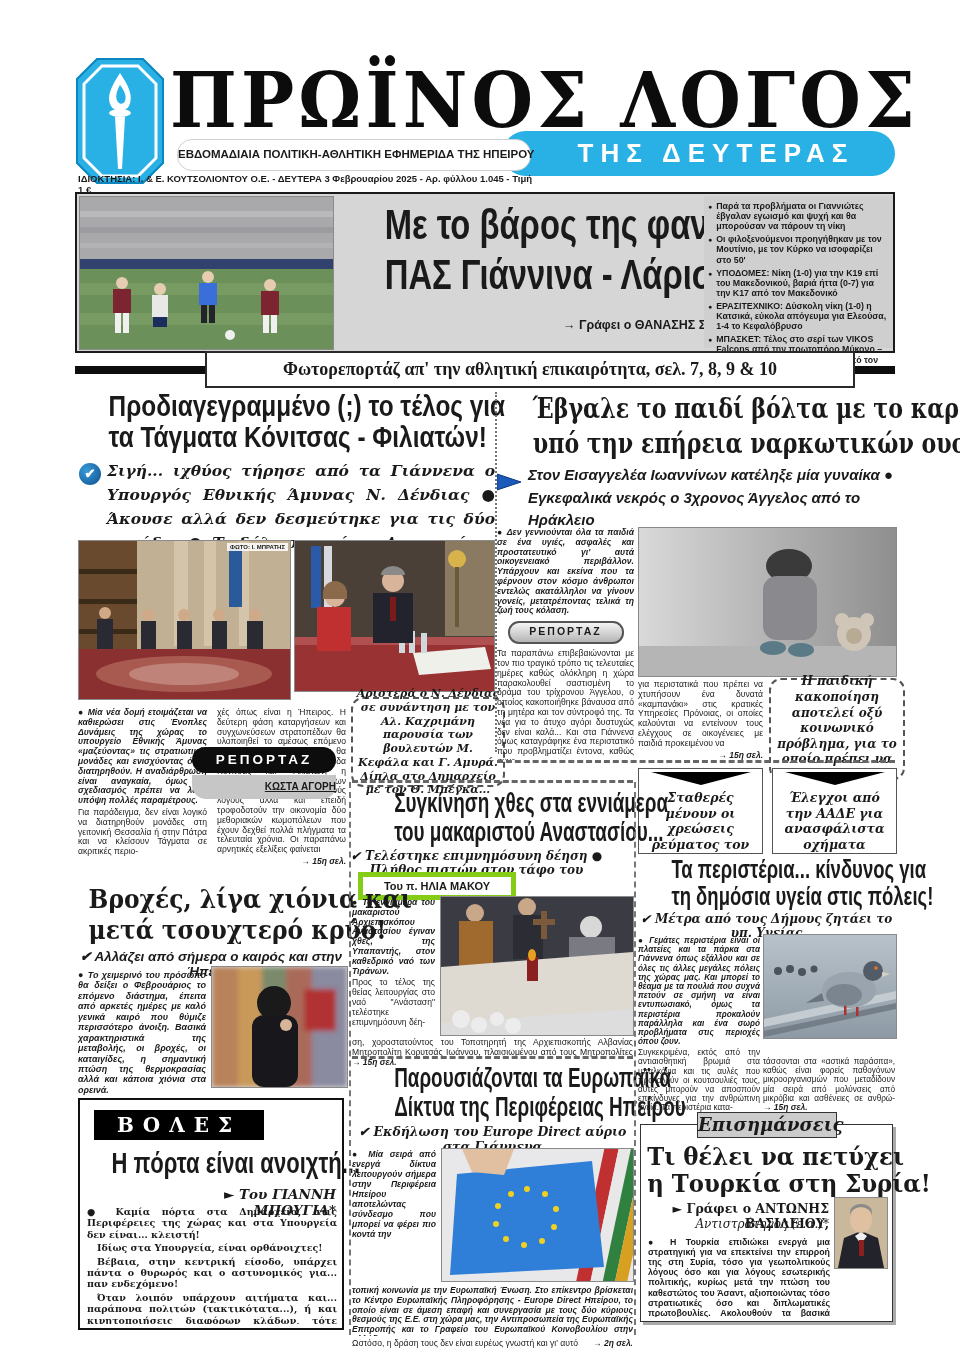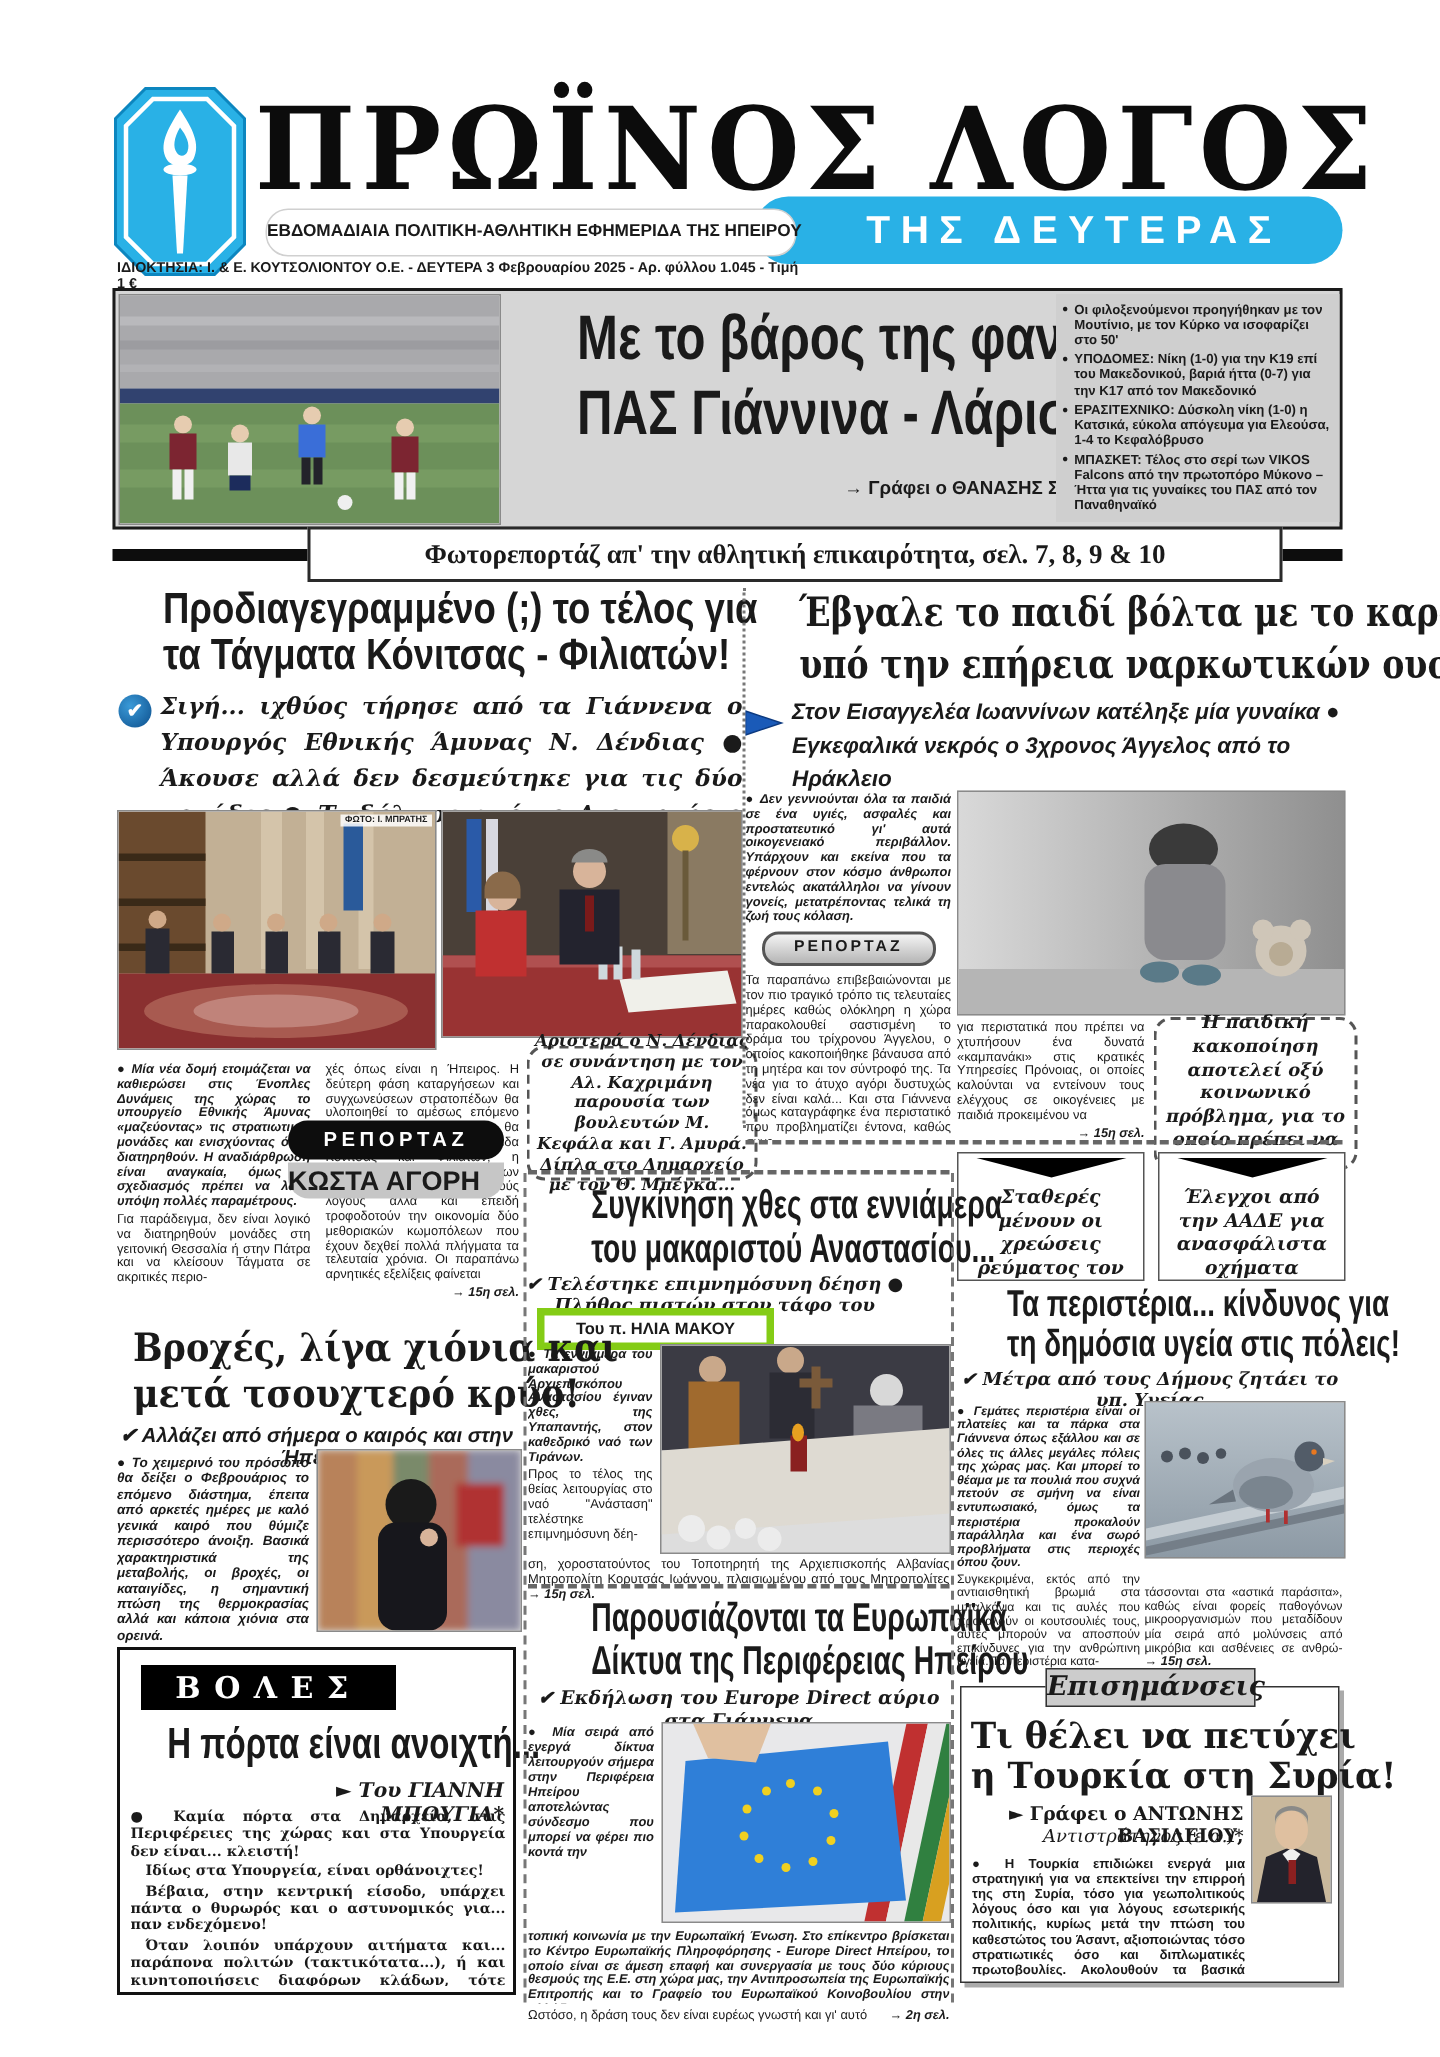--- a/index.html
+++ b/index.html
@@ -88,20 +88,24 @@
       </svg>
     </div>
     <div class="abs" style="left:258px;top:6px;width:452px;height:104px;">
       <span class="cond" style="--sx:.78;font-size:42px;line-height:50px;">Με το βάρος της φανέλας!..</span>
       <span class="cond" style="--sx:.78;font-size:42px;line-height:50px;">ΠΑΣ Γιάννινα - Λάρισα 1-1</span>
     </div>
     <div class="abs" style="left:320px;top:124px;width:390px;text-align:right;font-size:12.5px;font-weight:bold;">→ Γράφει ο ΘΑΝΑΣΗΣ Σ. ΜΥΡΙΟΥΝΗΣ</div>
     <div class="abs" style="left:627px;top:2px;width:189px;height:152px;background:#cfcfcf;padding:5px 5px 0 4px;box-sizing:border-box;">
       <div style="display:flex;gap:4px;margin-bottom:3px;">
         <span style="font-size:7px;line-height:11px;">●</span>
+        <span style="font-size:8.8px;font-weight:bold;line-height:1.15;">Παρά τα προβλήματα οι Γιαννιώτες έβγαλαν εγωισμό και ψυχή και θα μπορούσαν να πάρουν τη νίκη</span>
+      </div>
+      <div style="display:flex;gap:4px;margin-bottom:3px;">
+        <span style="font-size:7px;line-height:11px;">●</span>
         <span style="font-size:8.8px;font-weight:bold;line-height:1.15;">Οι φιλοξενούμενοι προηγήθηκαν με τον Μουτίνιο, με τον Κύρκο να ισοφαρίζει στο 50'</span>
       </div>
       <div style="display:flex;gap:4px;margin-bottom:3px;">
         <span style="font-size:7px;line-height:11px;">●</span>
         <span style="font-size:8.8px;font-weight:bold;line-height:1.15;">ΥΠΟΔΟΜΕΣ: Νίκη (1-0) για την Κ19 επί του Μακεδονικού, βαριά ήττα (0-7) για την Κ17 από τον Μακεδονικό</span>
       </div>
       <div style="display:flex;gap:4px;margin-bottom:3px;">
         <span style="font-size:7px;line-height:11px;">●</span>
         <span style="font-size:8.8px;font-weight:bold;line-height:1.15;">ΕΡΑΣΙΤΕΧΝΙΚΟ: Δύσκολη νίκη (1-0) η Κατσικά, εύκολα απόγευμα για Ελεούσα, 1-4 το Κεφαλόβρυσο</span>
       </div>
@@ -181,21 +185,21 @@
   <div class="bub" style="left:351px;top:697px;width:144px;height:80px;font-size:11px;padding:3px;line-height:1.25;">Αριστερά ο Ν. Δένδιας σε συνάντηση με τον Αλ. Καχριμάνη παρουσία των βουλευτών Μ. Κεφάλα και Γ. Αμυρά. Δίπλα στο Δημαρχείο με τον Θ. Μπέγκα...</div>
 
   <div class="abs j" style="left:78px;top:708px;width:268px;height:170px;column-count:2;column-gap:10px;font-size:8.6px;line-height:1.14;overflow:hidden;">
     <p class="lead">● Μία νέα δομή ετοιμάζεται να καθιερώσει στις Ένοπλες Δυνάμεις της χώρας το υπουργείο Εθνικής Άμυνας «μαζεύοντας» τις στρατιωτικές μονάδες και ενισχύοντας όσες διατηρηθούν. Η αναδιάρθρωση είναι αναγκαία, όμως ο σχεδιασμός πρέπει να λάβε υπόψη πολλές παραμέτρους.</p>
     <p>Για παράδειγμα, δεν είναι λογικό να διατηρηθούν μονάδες στη γειτονική Θεσσαλία ή στην Πάτρα και να κλείσουν Τάγματα σε ακριτικές περιο-</p>
     <p>χές όπως είναι η Ήπειρος. Η δεύτερη φάση καταργήσεων και συγχωνεύσεων στρατοπέδων θα υλοποιηθεί το αμέσως επόμενο δίμηνο και όλα δείχνουν ότι θα μπει «λουκέτο» στα στρατόπεδα Κόνιτσας και Φιλιατών, η διατήρηση των οποίων επιβάλλεται κυρίως για εθνικούς λόγους αλλά και επειδή τροφοδοτούν την οικονομία δύο μεθοριακών κωμοπόλεων που έχουν δεχθεί πολλά πλήγματα τα τελευταία χρόνια. Οι παραπάνω αρνητικές εξελίξεις φαίνεται</p>
     <p class="cont" style="text-align:right;">→ 15η σελ.</p>
   </div>
   <div class="abs" style="left:192px;top:747px;width:144px;">
     <div style="background:#0d0d0d;color:#fff;border-radius:14px;font-weight:bold;letter-spacing:3px;text-align:center;font-size:13.5px;line-height:26px;">ΡΕΠΟΡΤΑΖ</div>
-    <div style="background:#c6c6c6;border-radius:0 0 14px 14px;font-weight:bold;text-align:left;font-size:18px;line-height:24px;margin-top:2px;">ΚΩΣΤΑ ΑΓΟΡΗ</div>
+    <div style="background:#c6c6c6;border-radius:0 0 14px 14px;font-weight:bold;text-align:right;font-size:10px;line-height:24px;margin-top:2px;text-decoration:underline;">ΚΩΣΤΑ ΑΓΟΡΗ</div>
   </div>
 
   <div class="abs vdot" style="left:495px;top:392px;height:360px;"></div>
 
   <div class="abs" style="left:497px;top:391px;width:398px;">
     <span class="cond serif" style="--sx:.82;font-size:27px;line-height:35px;">Έβγαλε το παιδί βόλτα με το καροτσάκι</span>
     <span class="cond serif" style="--sx:.82;font-size:27px;line-height:35px;">υπό την επήρεια ναρκωτικών ουσιών!</span>
   </div>
   <div class="abs" style="left:497px;top:472px;width:26px;height:20px;">
     <svg viewBox="0 0 26 20">

